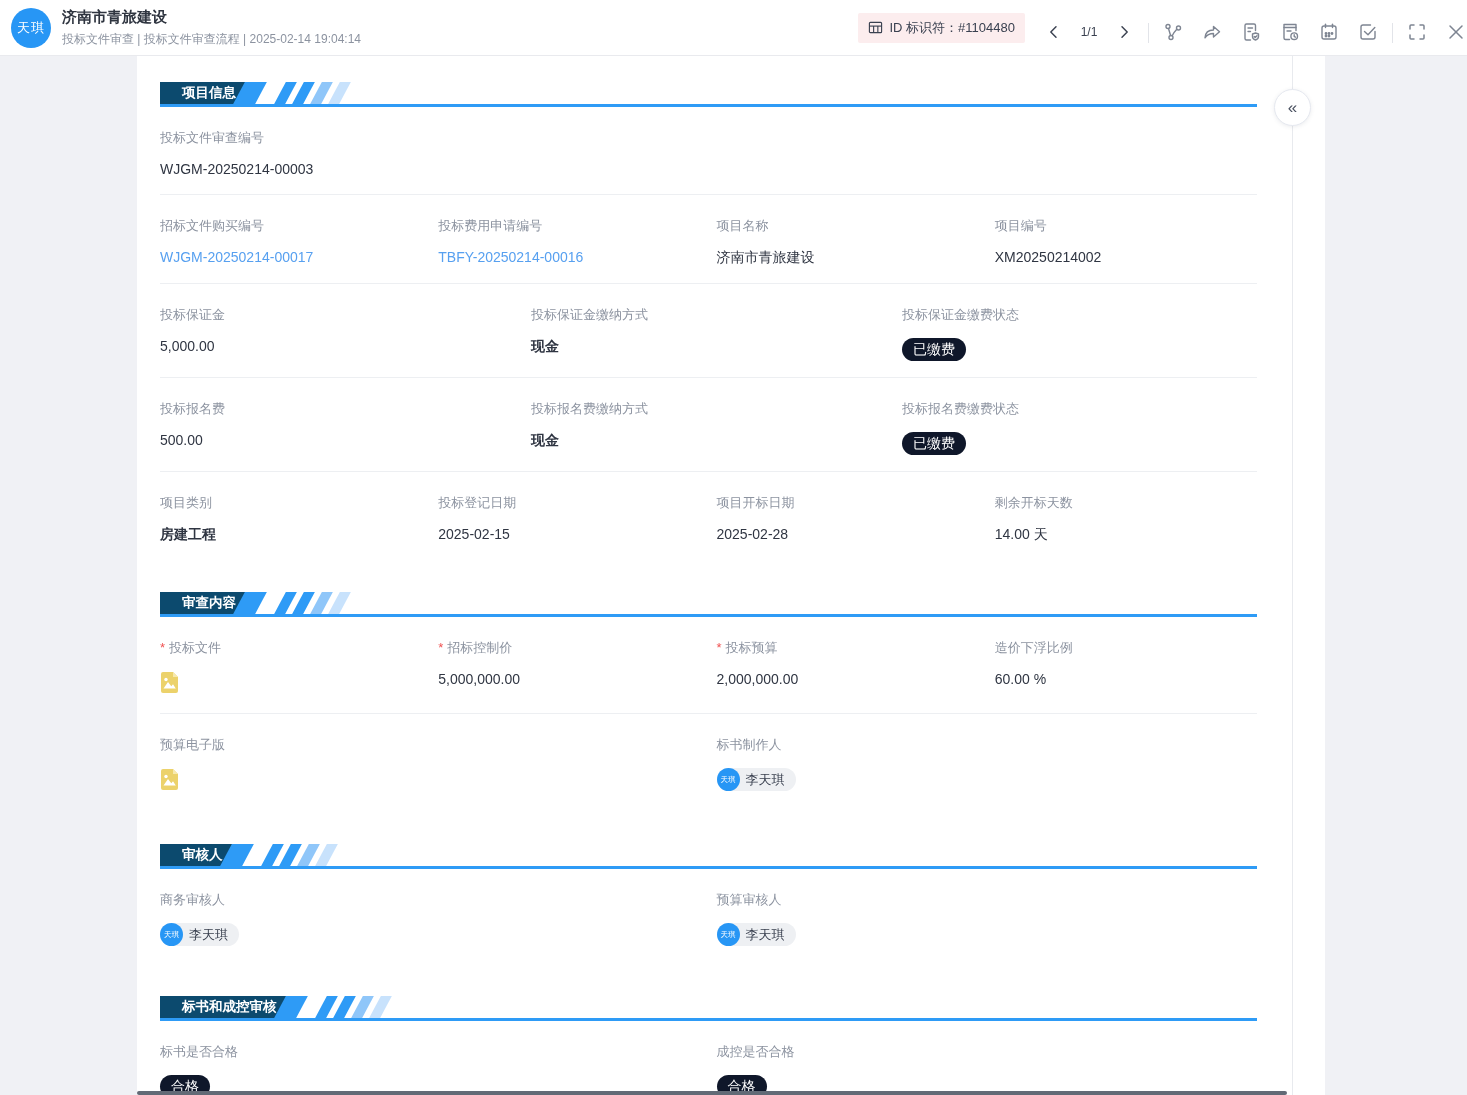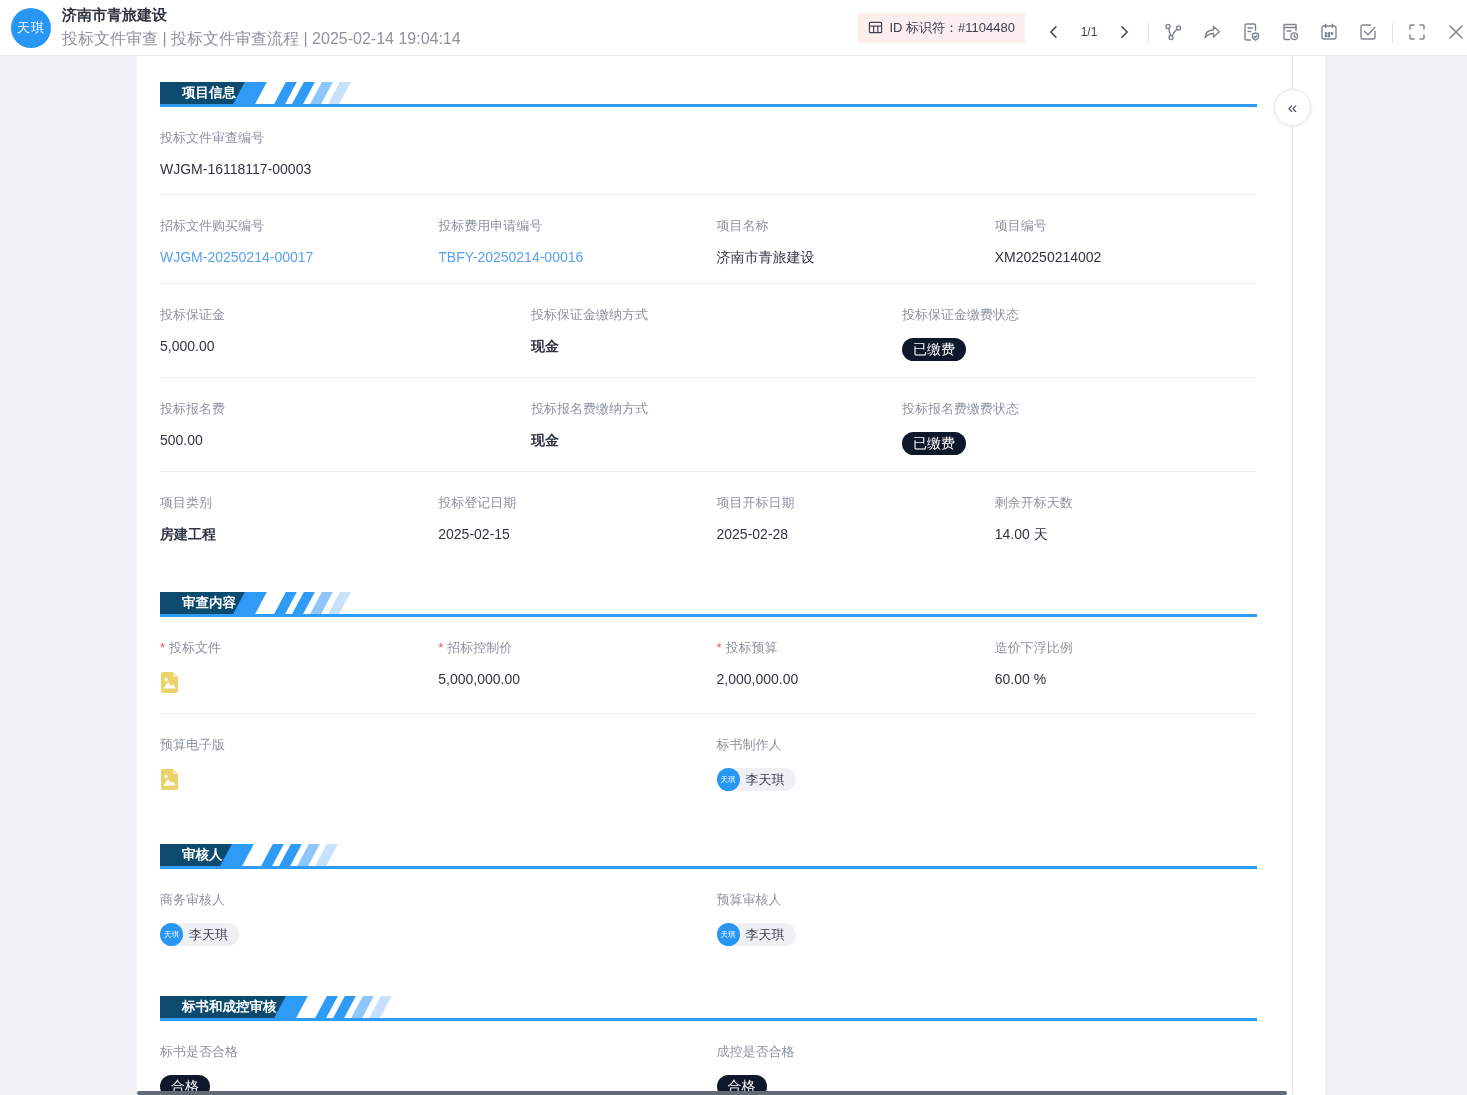--- a/index.html
+++ b/index.html
@@ -16,21 +16,21 @@
     background:#fff; border-bottom:1px solid #e9eaee;
     display:flex; align-items:center; z-index:30;
   }
   .avatar-lg {
     width:40px; height:40px; border-radius:50%; background:#2796f5;
     color:#fff; font-size:13px; display:flex; align-items:center; justify-content:center;
     margin-left:11px; flex:none; letter-spacing:1px;
   }
   .title-block { margin-left:11px; }
   .title { font-size:15px; font-weight:bold; color:#2f3540; }
-  .subtitle { font-size:16px; color:#8c93a0; margin-top:4px; }
+  .subtitle { font-size:12px; color:#8c93a0; margin-top:4px; }
   .topbar-right { margin-left:auto; display:flex; align-items:flex-end; }
   .id-badge {
     background:#fcedee; padding:6px 10px; display:flex; align-items:center; gap:6px;
     font-size:13px; color:#3a4150; margin-right:18px; border-radius:2px;
   }
   .pager { display:flex; align-items:center; gap:12px; font-size:12px; color:#3a4150; }
   .pager-num { min-width:24px; text-align:center; }
   .icon-btn { display:flex; align-items:center; justify-content:center; width:22px; height:22px; cursor:pointer; }
   .icon-btn svg { display:block; }
   .tb-sep { width:1px; height:20px; background:#e2e4e9; margin:0 13px; }
@@ -225,21 +225,21 @@
             <div class="stripe s2"></div>
             <div class="stripe s3"></div>
             <div class="stripe s4"></div>
         </div>
       </div>
     </div>
 
     <div class="row cols-1">
       <div class="field">
         <div class="label">投标文件审查编号</div>
-        <div class="value">WJGM-16118117-00003</div>
+        <div class="value">WJGM-20250214-00003</div>
       </div>
     </div>
 
     <div class="row cols-4">
       <div class="field">
         <div class="label">招标文件购买编号</div>
         <div class="value link">WJGM-20250214-00017</div>
       </div>
       <div class="field">
         <div class="label">投标费用申请编号</div>

